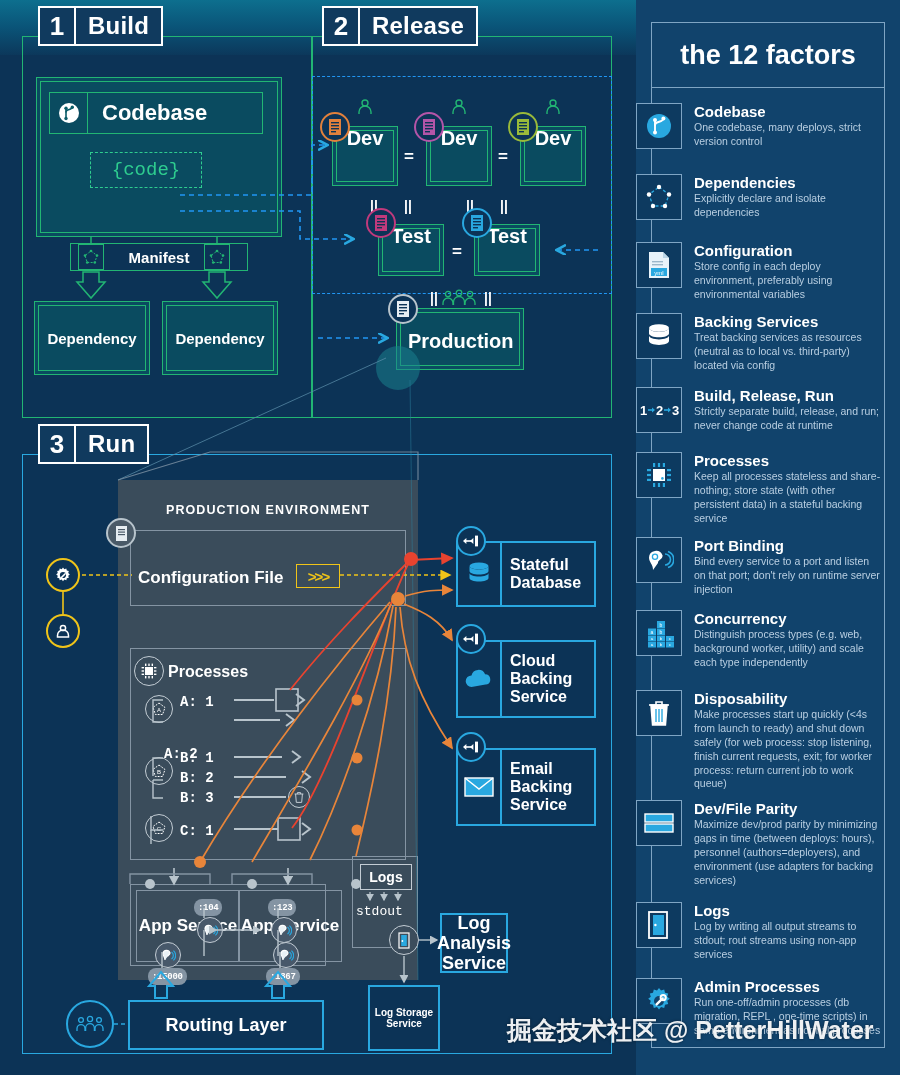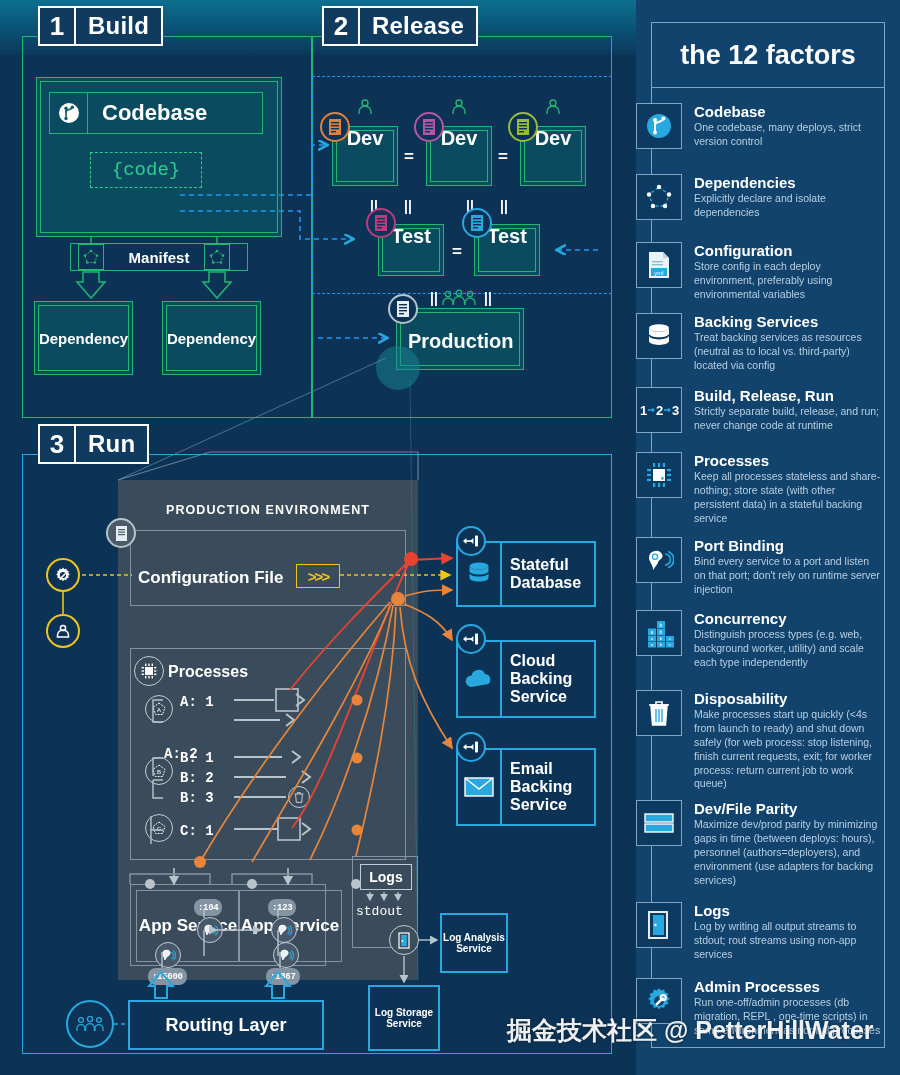--- a/index.html
+++ b/index.html
@@ -62,21 +62,21 @@
     position:absolute; left:70px; top:243px; width:178px; height:28px;
     border:1.5px solid #22b573; display:flex; align-items:center; justify-content:center;
     color:#fff; font-size:15px; font-weight:bold;
   }
   .mf-badge{
     position:absolute; width:26px; height:26px; top:244px;
     border:1.5px solid #22b573; background:#0c3356;
     display:flex; align-items:center; justify-content:center;
   }
   .dep-box{
-    position:absolute; top:301px; width:99px; height:74px;
+    position:absolute; top:301px; width:116px; height:74px;
     border:1.5px solid #22b573; background:rgba(10,92,104,.6);
   }
   .dep-box .inner{ position:absolute; inset:3px; border:1.5px solid #22b573;
     display:flex; align-items:center; justify-content:center;
     color:#fff; font-size:15px; font-weight:bold; }
 
   
   .dashed-region{
     position:absolute; left:312px; top:76px; width:300px; height:218px;
     border:1.5px dashed #2196f3;
@@ -548,21 +548,21 @@
   <div class="logs-box">Logs</div>
   <div class="stdout">stdout</div>
   <div style="position:absolute;left:389px;top:925px;width:30px;height:30px;border-radius:50%;border:1.5px solid #c3ccd4;background:#3c4d5c;display:flex;align-items:center;justify-content:center;z-index:6;">
     <svg width="14" height="17" viewBox="0 0 14 17">
         <rect x="2" y="1" width="10" height="15" fill="none" stroke="#fff" stroke-width="1.2"></rect>
         <rect x="4.2" y="3" width="5.6" height="11" fill="#29a8e0"></rect>
         <circle cx="5.4" cy="9" r="0.9" fill="#fff"></circle>
       </svg>
   </div>
 
-  <div class="svc-blue" style="left:440px;top:913px;width:68px;height:60px;font-size:10px;">
+  <div class="svc-blue" style="left:440px;top:913px;width:68px;height:60px;font-size:18px;">
     <span>Log Analysis Service</span>
   </div>
   <div class="svc-blue" style="left:368px;top:985px;width:72px;height:66px;font-size:10px;">
     <span>Log Storage Service</span>
   </div>
 
   <div style="position:absolute;left:66px;top:1000px;width:48px;height:48px;border-radius:50%;border:2px solid #29a8e0;display:flex;align-items:center;justify-content:center;">
     <svg width="30" height="20" viewBox="0 0 30 20" fill="none" stroke="#29a8e0" stroke-width="1.3">
       <circle cx="6" cy="6" r="2.4"></circle>
         <path d="M2 17 v-2.4 a4 4 0 0 1 8 0 V17"></path>

